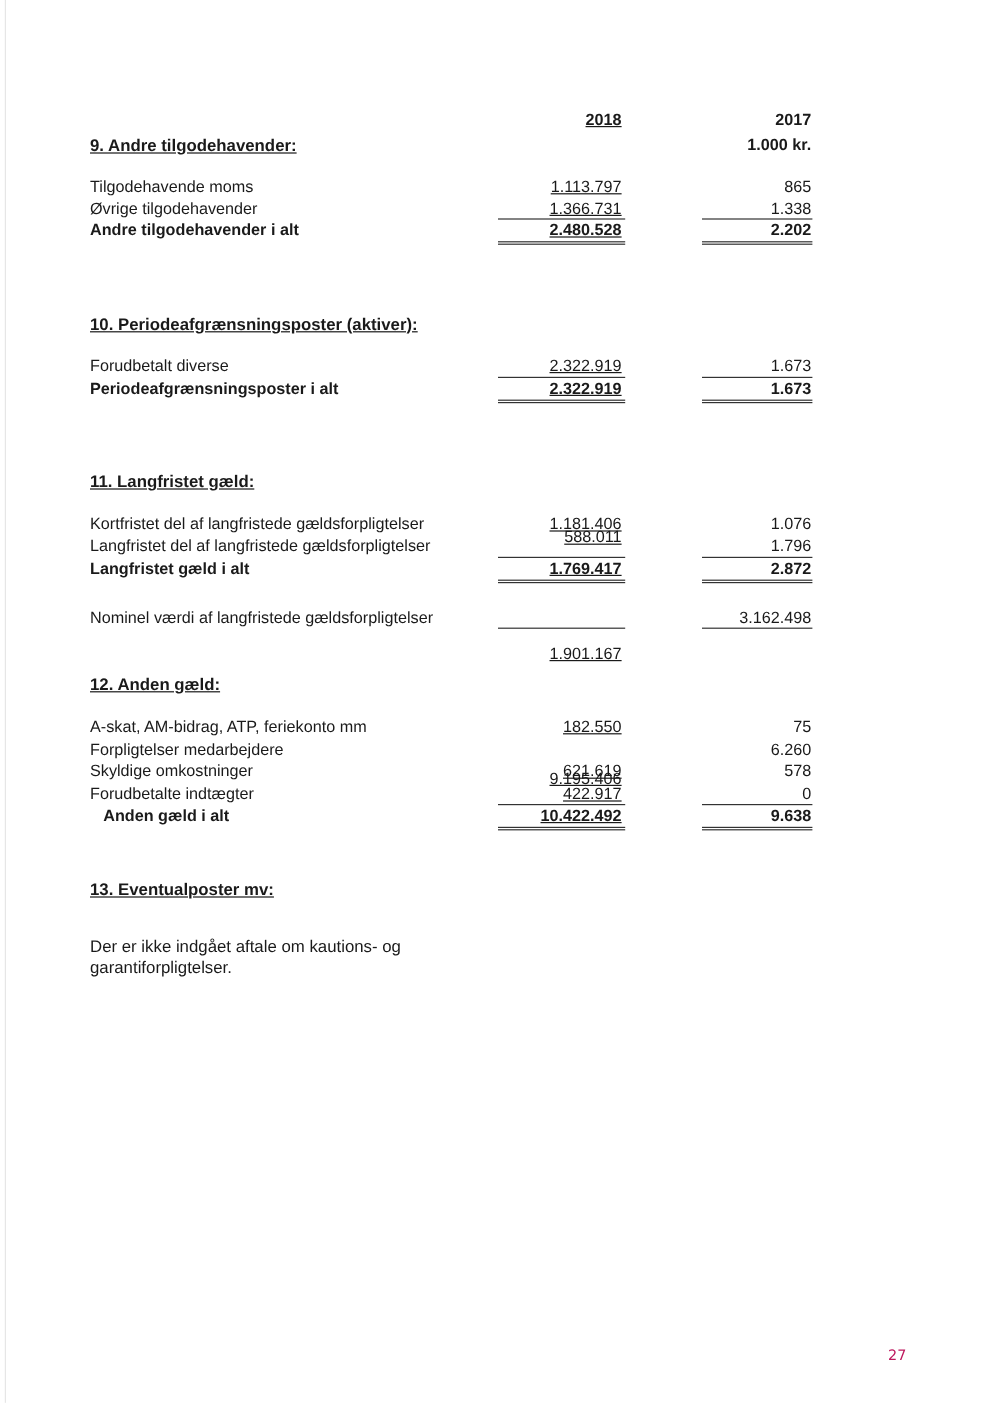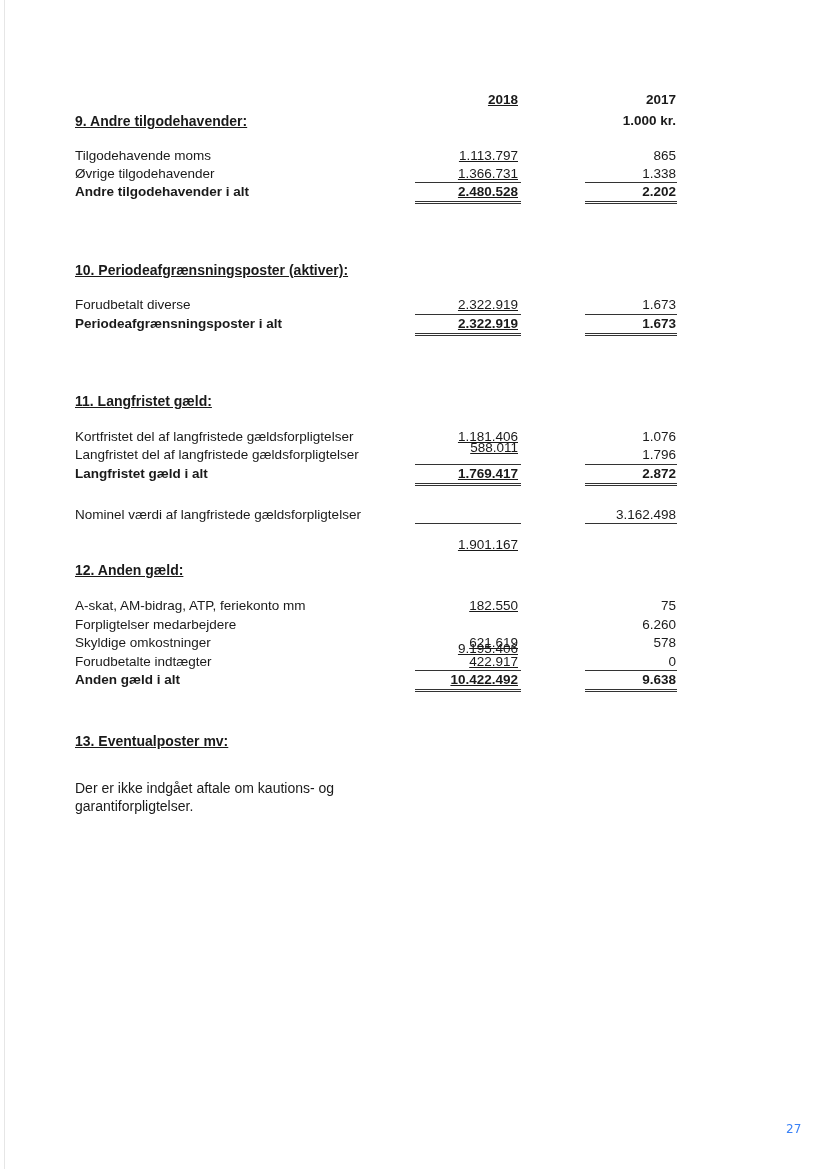--- a/index.html
+++ b/index.html
@@ -8,21 +8,21 @@
     .edge { position: absolute; left: 4px; top: 0; width: 1px; height: 1169px; background: #e6e6e6; }
     .abs { position: absolute; white-space: nowrap; }
     .h { font-weight: bold; text-decoration: underline; font-size: 14px; }
     .b { font-weight: bold; }
     .c18 { right: 309px; text-align: right; text-decoration: underline; }
     .c17 { right: 151px; text-align: right; }
     .ln { position: absolute; height: 1px; background: #333; }
     .ln18 { left: 415px; width: 106px; }
     .ln17 { left: 585px; width: 92px; }
     .dbl { position: absolute; height: 1px; border-top: 1px solid #333; border-bottom: 1px solid #333; height: 1px; }
-    .pg { position: absolute; left: 740px; top: 1122px; font-family: "DejaVu Sans", sans-serif; font-size: 12px; color: #3b82f6; margin-left: 46px; }
+    .pg { position: absolute; left: 740px; top: 1122px; font-family: "DejaVu Sans", sans-serif; font-size: 12px; color: #be185d; }
   </style>
 </head>
 <body>
 
 <div class="edge"></div>
 
 <div class="abs b c18" style="top:92px;">2018</div>
 <div class="abs b c17" style="top:92px;">2017</div>
 <div class="abs b c17" style="top:113px;">1.000 kr.</div>
 
@@ -81,21 +81,21 @@
 <div class="abs c18" style="top:641px;">9.195.406</div>
 <div class="abs c17" style="top:617px;">6.260</div>
 <div class="abs" style="left:75px; top:635px;">Skyldige omkostninger</div>
 <div class="abs c18" style="top:635px;">621.619</div>
 <div class="abs c17" style="top:635px;">578</div>
 <div class="abs" style="left:75px; top:654px;">Forudbetalte indtægter</div>
 <div class="abs c18" style="top:654px;">422.917</div>
 <div class="abs c17" style="top:654px;">0</div>
 <div class="ln ln18" style="top:670px;"></div>
 <div class="ln ln17" style="top:670px;"></div>
-<div class="abs b" style="left:75px; top:672px;text-align:right;">Anden gæld i alt</div>
+<div class="abs b" style="left:86px; top:672px;text-align:right;">Anden gæld i alt</div>
 <div class="abs b c18" style="top:672px;text-align:right;">10.422.492</div>
 <div class="abs b c17" style="top:672px;">9.638</div>
 <div class="dbl ln18" style="top:689px;"></div>
 <div class="dbl ln17" style="top:689px;"></div>
 
 <div class="abs h" style="left:75px; top:733px;text-align:center;">13. Eventualposter mv:</div>
 <div class="abs" style="left:75px; top:780px; font-size:14px;">Der er ikke indgået aftale om kautions- og</div>
 <div class="abs" style="left:75px; top:798px; font-size:14px;">garantiforpligtelser.</div>
 
 <div class="pg">27</div>

